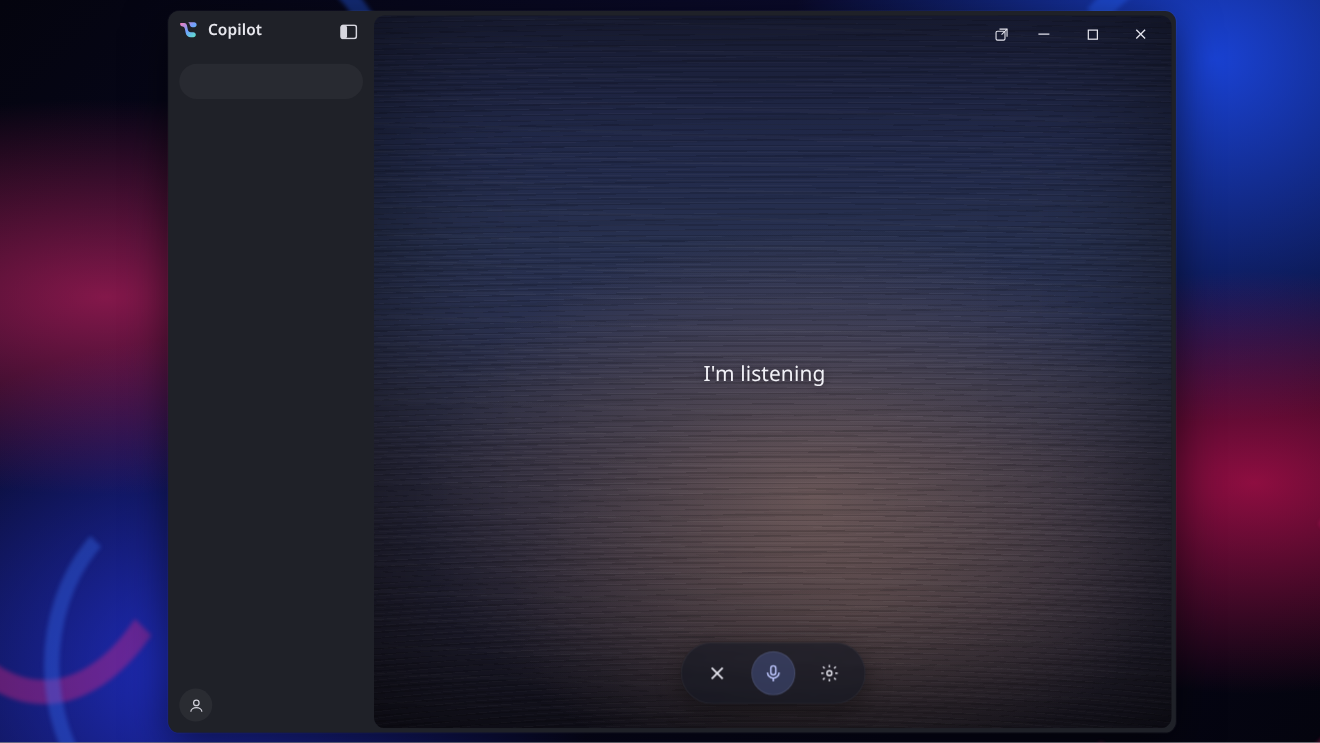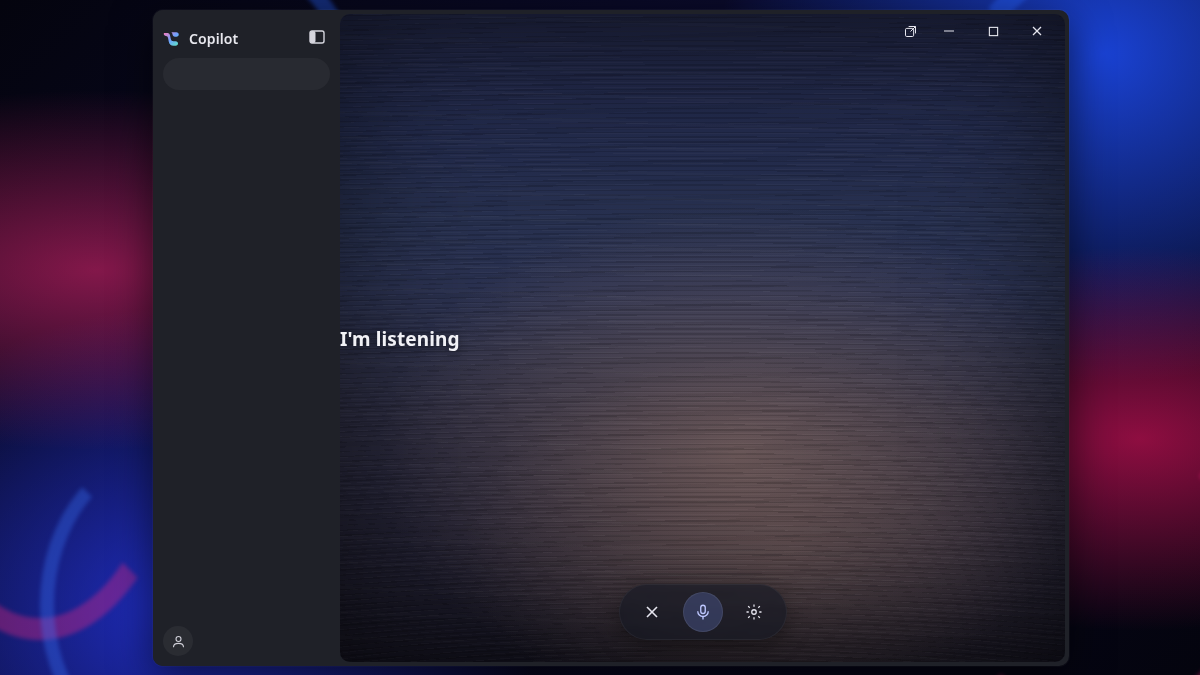--- a/index.html
+++ b/index.html
@@ -33,21 +33,21 @@
     display:flex;
   }
 
   
   .sidebar {
     width:187px; flex:0 0 187px; height:100%;
     background:#1f2128;
     display:flex; flex-direction:column;
     padding:8px 10px 10px 10px;
   }
-  .side-header { display:flex; align-items:flex-end; gap:8px; height:30px; }
+  .side-header { display:flex; align-items:flex-start; gap:8px; height:30px; }
   .copilot-logo { width:18px; height:18px; display:flex; align-items:center; justify-content:center;}
   .app-title { color:#e8e8ee; font-size:14px; font-weight:600; letter-spacing:.1px;}
   .spacer{flex:1;}
   .panel-toggle { width:26px;height:22px;display:flex;align-items:center;justify-content:center;border-radius:4px;color:#d0d0d8;}
   .search-pill {
     margin-top:10px; height:32px; border-radius:16px;
     background:rgba(255,255,255,0.045);
   }
   .side-bottom { margin-top:auto; display:flex; }
   .profile-btn {
@@ -103,21 +103,22 @@
   }
   .title-btn {
     width:44px;height:30px;display:flex;align-items:center;justify-content:center;
     color:#e5e5ee;border-radius:4px;
   }
   .open-new{width:34px;}
 
   
   .listening-text{
     position:absolute; left:0; right:15px; top:312px;
-    color:#f1f1f6; font-size:19px; font-weight:700;
+    text-align:center;
+    color:#f1f1f6; font-size:19px; font-weight:400;
     text-shadow:0 1px 8px rgba(0,0,0,0.45);
     letter-spacing:.1px;
   }
 
   
   .voice-bar{
     position:absolute; left:50%; transform:translateX(-50%);
     bottom:22px;
     display:flex; align-items:center; gap:14px;
     padding:8px 16px;

